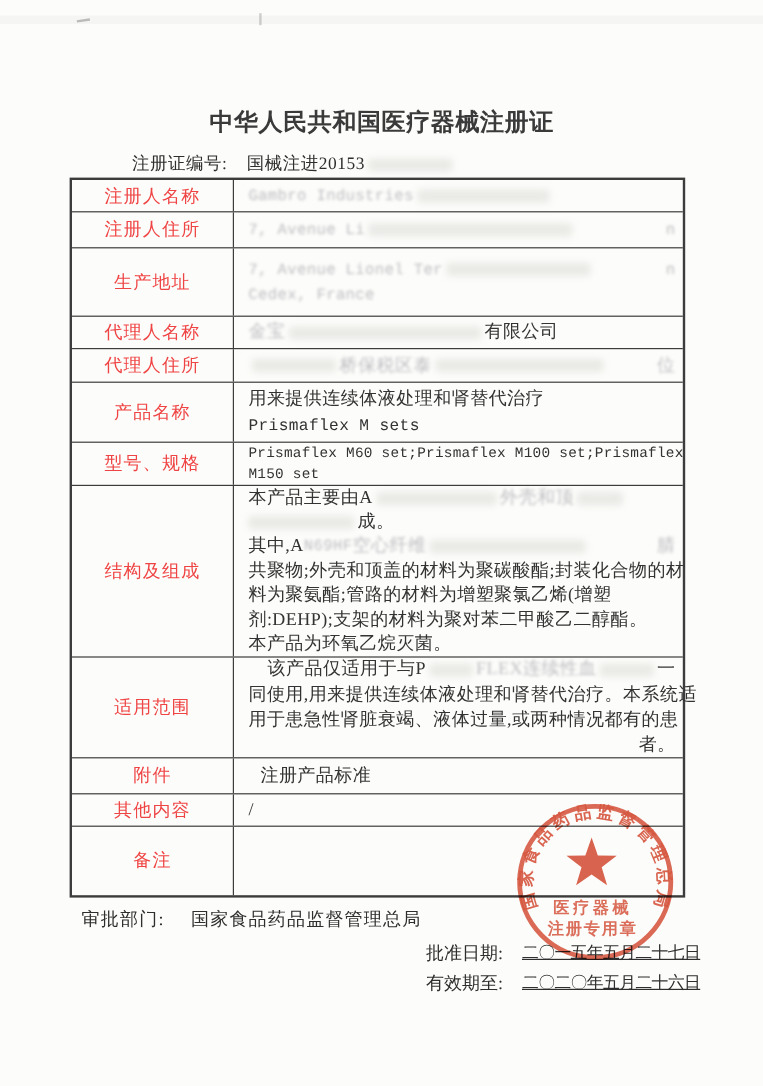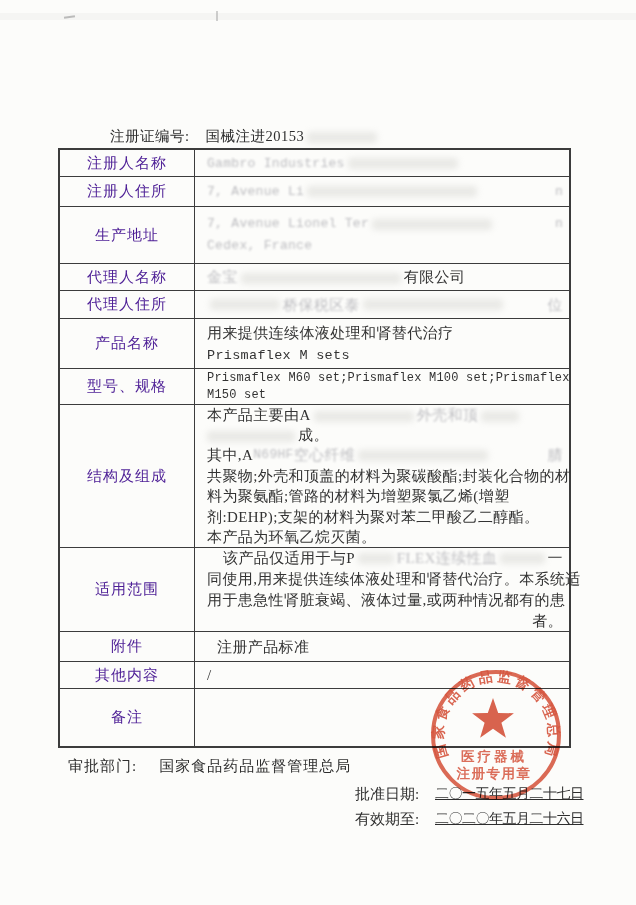--- a/index.html
+++ b/index.html
@@ -24,21 +24,21 @@
 
   .cert-table{
     position:absolute;left:58px;top:148px;width:513px;
     border:2px solid #3c3c3c;box-sizing:border-box;background:transparent;
   }
   .row{display:flex;box-sizing:border-box;}
   .row + .row{border-top:1.4px solid #3c3c3c;}
   .lc{
     flex:0 0 135px;width:135px;border-right:1.4px solid #3c3c3c;box-sizing:border-box;
     display:flex;align-items:center;justify-content:center;
-    font-size:15px;letter-spacing:1px;color:#4c1d95;
+    font-size:15px;letter-spacing:1px;color:#ef4444;
   }
   .cc{
     flex:1;min-width:0;box-sizing:border-box;padding:2px 6px 2px 12px;
     display:flex;flex-direction:column;justify-content:center;
     font-size:15px;letter-spacing:.4px;color:#333;
   }
   .ln{line-height:20px;white-space:nowrap;}
   .lnf{display:flex;align-items:center;line-height:20px;white-space:nowrap;}
   .mono{font-family:"Liberation Mono",monospace;font-size:13px;letter-spacing:.3px;}
   .mono-sm{font-family:"Liberation Mono",monospace;font-size:12px;letter-spacing:.2px;}
@@ -68,20 +68,21 @@
 </style>
 </head>
 <body>
 
 <div class="page" style="--seal-red: #d5482f;">
 
   <div class="streak"></div>
   <div class="mark1"></div>
   <div class="mark2"></div>
 
+  <div class="title">中华人民共和国医疗器械注册证</div>
 
   <div class="regline">
     <span class="lbl">注册证编号:</span><span>国械注进20153</span><span class="smudge" style="width:70px"></span>
   </div>
 
   <div class="cert-table">
 
     <div class="row" style="height:26px">
       <div class="lc">注册人名称</div>
       <div class="cc">

